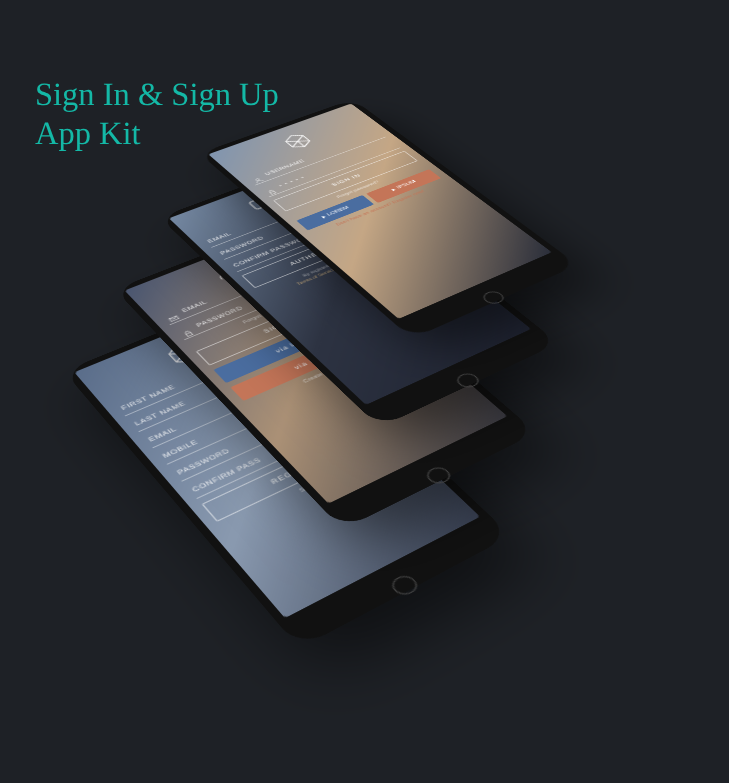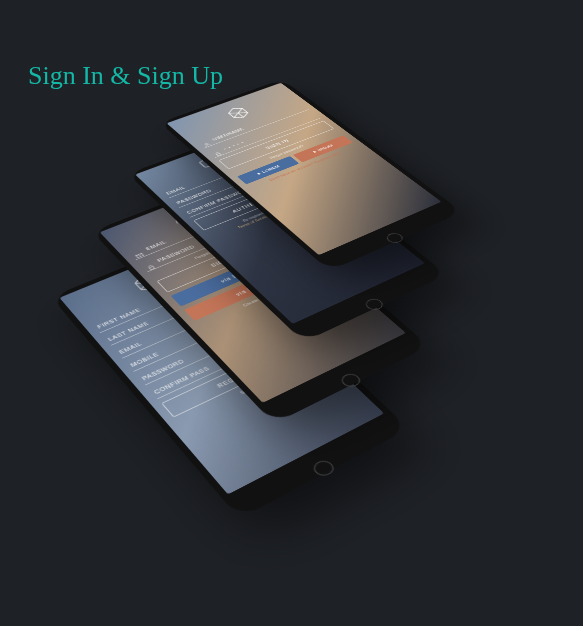--- a/index.html
+++ b/index.html
@@ -155,20 +155,21 @@
   margin-top: 6px;
   line-height: 1.4;
 }
 .terms .accent { color: #c4a77a; }
 </style>
 </head>
 <body>
 
 <div class="title">
   <div>Sign In &amp; Sign Up</div>
+  <div>App Kit</div>
 </div>
 
 <div class="scene">
 
   <div class="phone p1">
     <div class="screen">
       <div class="logo">
         <svg viewBox="0 0 24 24">
             <path d="M12 2 L20 7 L20 17 L12 22 L4 17 L4 7 Z M4 7 L12 12 L20 7 M12 12 L12 22 M4 17 L12 12 M20 17 L12 12"></path>
           </svg>

